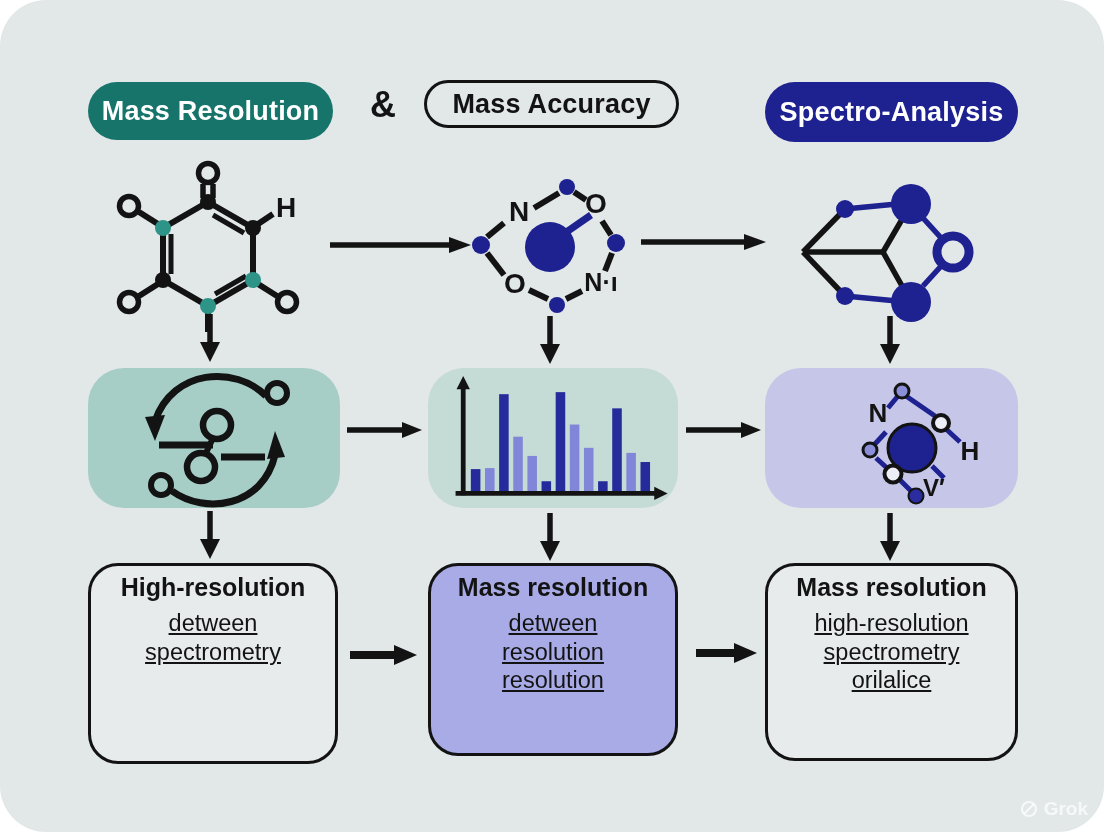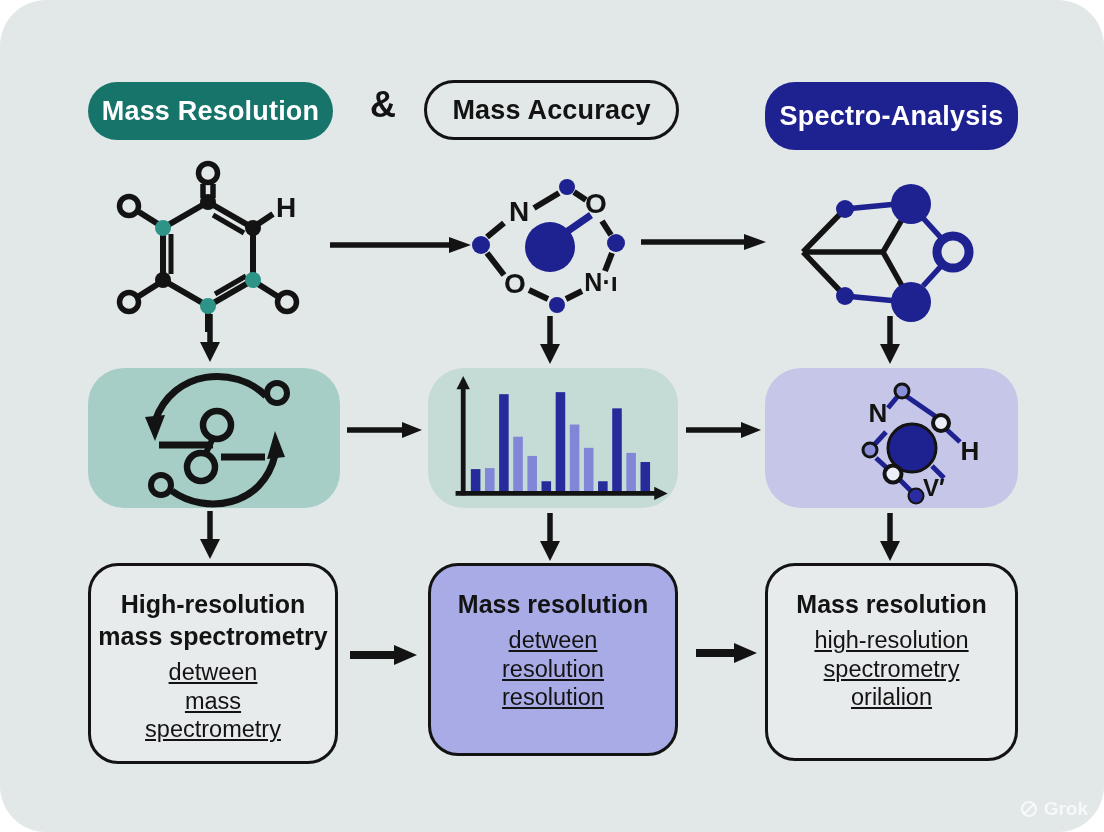--- a/index.html
+++ b/index.html
@@ -10,34 +10,34 @@
   }
   .panel{
     position:absolute;inset:0;border-radius:46px;background:#e2e7e8;
   }
   .abs{position:absolute;}
   .pill{
     position:absolute;display:flex;align-items:center;justify-content:center;
     font-weight:bold;font-size:27px;letter-spacing:.2px;
   }
   .pill-teal{left:88px;top:82px;width:245px;height:58px;border-radius:30px;background:#17746a;color:#ffffff;}
-  .pill-outline{left:424px;top:80px;width:255px;height:60px;border-radius:32px;border:3px solid #131313;color:#131313;background:transparent;box-sizing:border-box;}
-  .pill-navy{left:765px;top:82px;width:253px;height:68px;border-radius:30px;background:#1e2190;color:#ffffff;}
+  .pill-outline{left:424px;top:80px;width:255px;height:48px;border-radius:32px;border:3px solid #131313;color:#131313;background:transparent;box-sizing:border-box;}
+  .pill-navy{left:765px;top:82px;width:253px;height:60px;border-radius:30px;background:#1e2190;color:#ffffff;}
   .amp{position:absolute;left:362px;top:84px;width:42px;text-align:center;font-size:36px;font-weight:bold;color:#131313;}
   .iconbox{
     position:absolute;top:368px;height:140px;border-radius:36px;
     display:flex;align-items:center;justify-content:center;
   }
   .ibox-left{left:88px;width:252px;background:#a6cec7;}
   .ibox-mid{left:428px;width:250px;background:#c4dbd6;}
   .ibox-right{left:765px;width:253px;background:#c6c6e9;}
   .textbox{
     position:absolute;top:563px;border:3px solid #131313;border-radius:30px;
     box-sizing:border-box;display:flex;flex-direction:column;align-items:center;
-    justify-content:flex-start;padding-top:22px;text-align:center;color:#131313;
+    justify-content:flex-start;padding-top:5px;text-align:center;color:#131313;
   }
   .tbox-left{left:88px;width:250px;height:201px;background:#e7ebec;}
   .tbox-mid{left:428px;width:250px;height:193px;background:#a9abe6;}
   .tbox-right{left:765px;width:253px;height:198px;background:#e7ebec;}
   .tb-title{font-weight:bold;font-size:25px;line-height:1.28;}
   .tb-body{font-size:23.5px;line-height:1.22;margin-top:6px;text-decoration:underline;}
   .watermark{
     position:absolute;right:16px;bottom:12px;display:flex;align-items:center;gap:6px;
     color:rgba(255,255,255,0.72);font-size:19px;font-weight:bold;
   }
@@ -225,25 +225,23 @@
     <polygon points="2,28 22,28 12,48" fill="#131313"></polygon>
 </svg>
 <svg class="abs" style="left:878px;top:513px" width="24" height="48" viewBox="0 0 24 48">
   <line x1="12" y1="0" x2="12" y2="29" stroke="#131313" stroke-width="5.5"></line>
     <polygon points="2,28 22,28 12,48" fill="#131313"></polygon>
 </svg>
 
 <div class="textbox tbox-left">
   <div class="tb-title">
     <div>High-resolution</div>
-    <div>mass spectrometry</div>
   </div>
   <div class="tb-body">
     <div>detween</div>
-    <div>mass</div>
     <div>spectrometry</div>
   </div>
 </div>
 
 <svg class="abs" style="left:350px;top:643px" width="68" height="24" viewBox="0 0 68 24">
   <line x1="0" y1="12" x2="44" y2="12" stroke="#131313" stroke-width="8"></line>
     <polygon points="44,2 44,22 67,12" fill="#131313"></polygon>
 </svg>
 
 <div class="textbox tbox-mid">
@@ -262,21 +260,21 @@
     <polygon points="38,2 38,22 61,12" fill="#131313"></polygon>
 </svg>
 
 <div class="textbox tbox-right">
   <div class="tb-title">
     <div>Mass resolution</div>
   </div>
   <div class="tb-body">
     <div>high-resolution</div>
     <div>spectrometry</div>
-    <div>orilalion</div>
+    <div>orilalice</div>
   </div>
 </div>
 
 <div class="watermark">
   <svg width="18" height="18" viewBox="0 0 18 18">
     <circle cx="9" cy="9" r="7" fill="none" stroke="rgba(255,255,255,0.72)" stroke-width="2.2"></circle>
     <line x1="4" y1="14" x2="14" y2="4" stroke="rgba(255,255,255,0.72)" stroke-width="2.2"></line>
   </svg>
   <span>Grok</span>
 </div>

